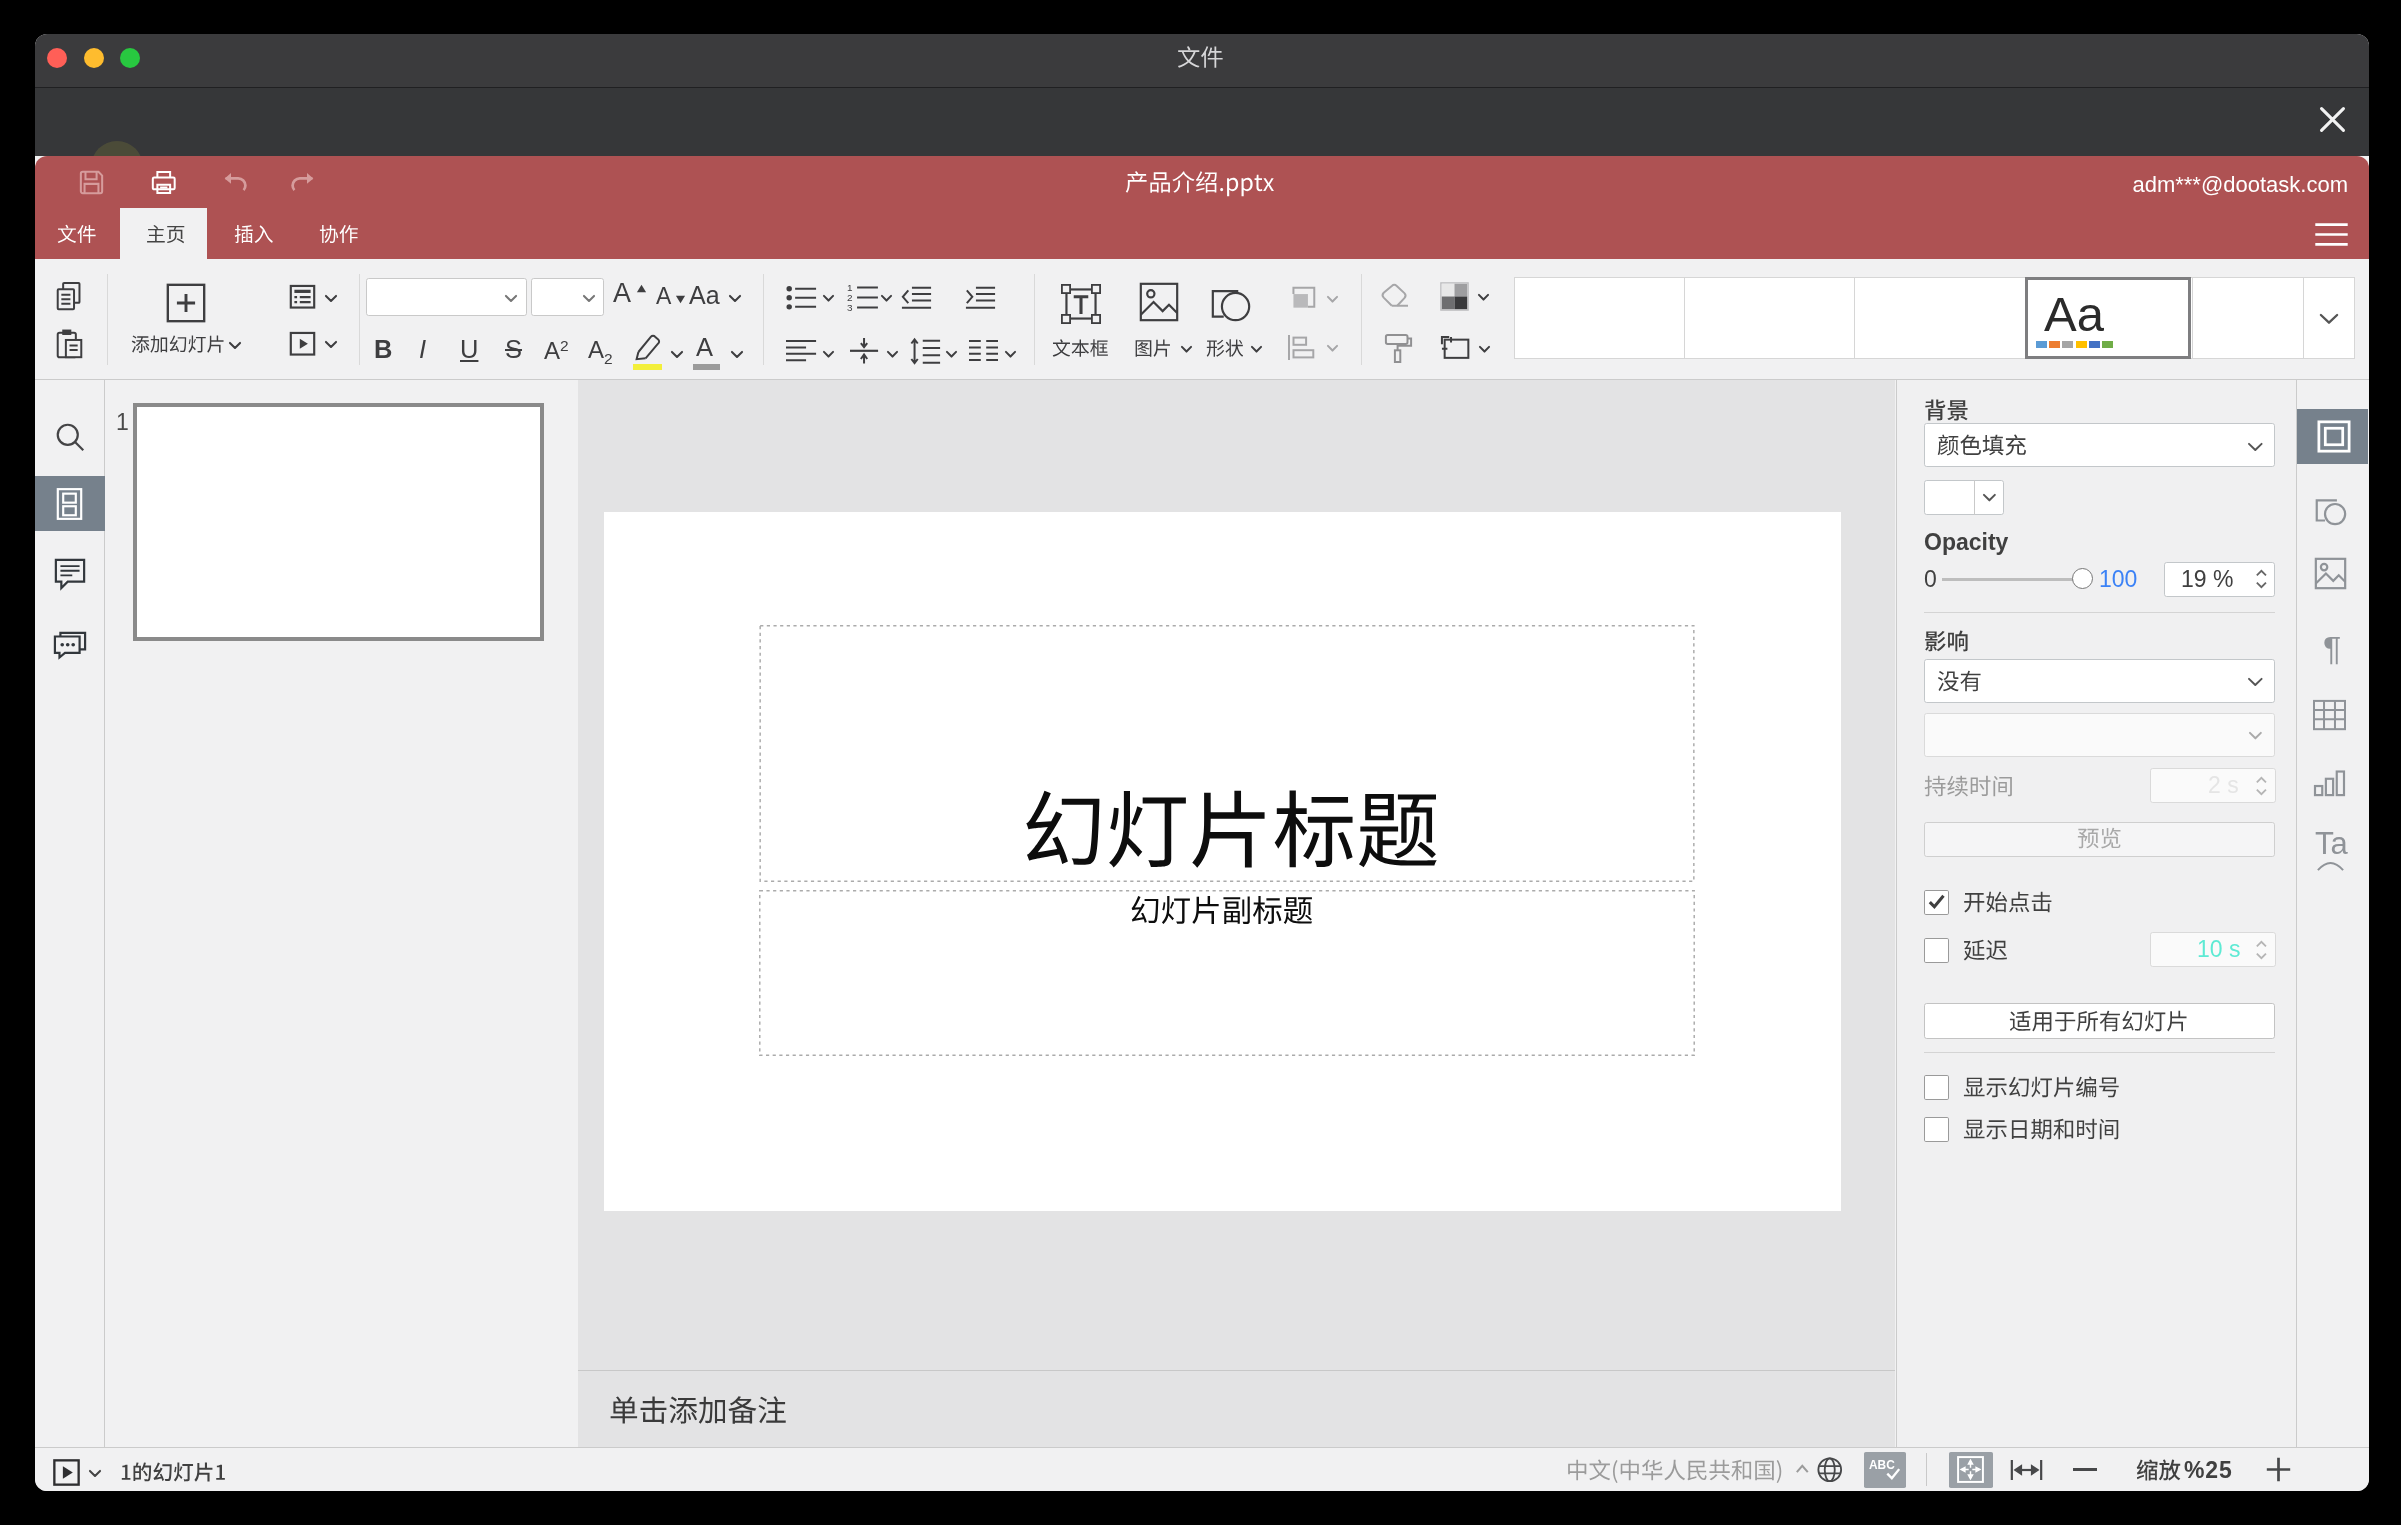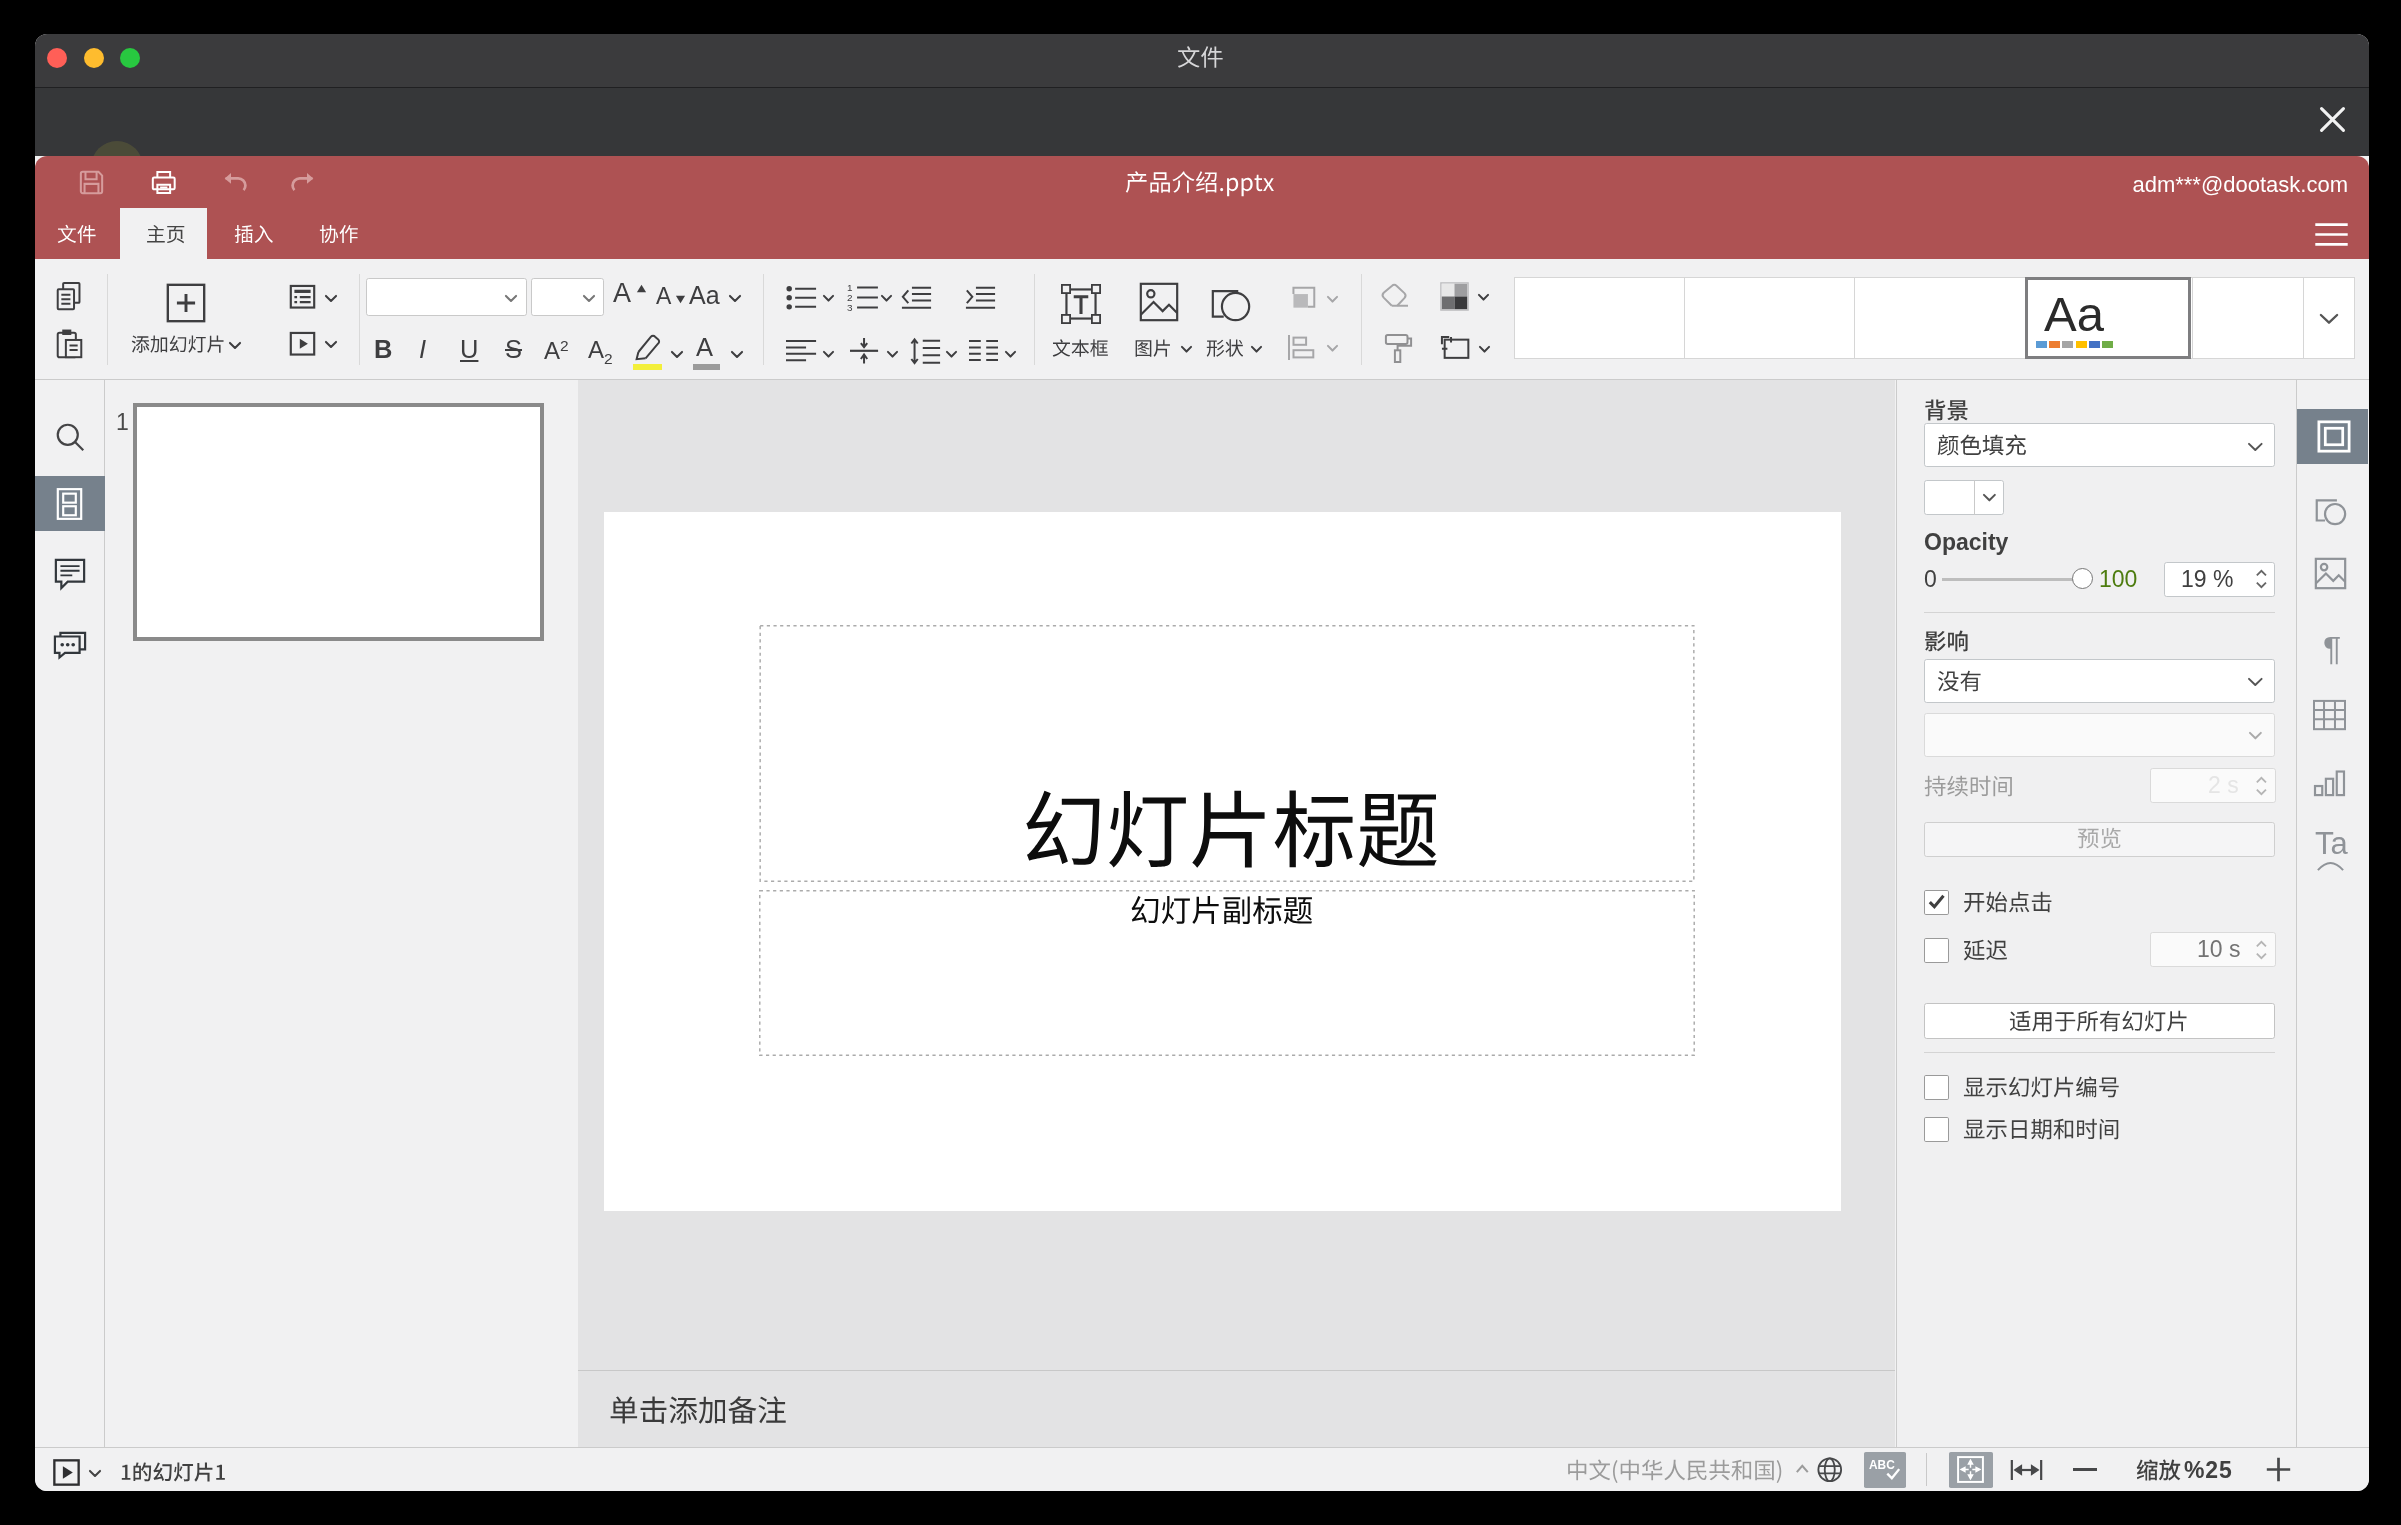--- a/index.html
+++ b/index.html
@@ -397,21 +397,21 @@
   </svg>
 <div class="abs sel" style="left:1924px;top:480px;width:80px;height:35px"></div>
 <div class="abs" style="left:1974px;top:480px;width:0.9px;height:35px;background:#c9c9c9"></div>
 <svg class="abs" style="left:1983px;top:494px" width="12.8" height="8.2" viewBox="0 0 14 9">
     <path d="M1 1 L7 6.95 L13 1" fill="none" stroke="#555" stroke-width="2.2" stroke-linecap="round" stroke-linejoin="round"></path>
   </svg>
 <div class="lat" style="left:1924px;top:531px;font-size:23px;font-weight:bold;color:#404040">Opacity</div>
 <div class="lat" style="left:1924px;top:568px;font-size:23px;color:#404040">0</div>
 <div class="abs" style="left:1942px;top:578px;width:137px;height:2.7px;background:#bdbdbd"></div>
 <div class="abs" style="left:2072px;top:568px;width:21px;height:21px;border-radius:50%;background:#fff;border:1.8px solid #777;box-sizing:border-box"></div>
-<div class="lat" style="left:2099px;top:568px;font-size:23px;color:#4d7c0f">100</div>
+<div class="lat" style="left:2099px;top:568px;font-size:23px;color:#3b82f6">100</div>
 <div class="abs sel" style="left:2164px;top:562px;width:111px;height:35px"></div>
 <div class="lat" style="left:2181px;top:568px;font-size:23px;color:#404040">19 %</div>
 <svg class="abs" style="left:2255px;top:568px" width="12.8" height="22" viewBox="0 0 14 24">
     <path d="M2 8 L7 3 L12 8" fill="none" stroke="#666" stroke-width="2"></path>
     <path d="M2 16 L7 21 L12 16" fill="none" stroke="#666" stroke-width="2"></path>
   </svg>
 <div class="abs" style="left:1924px;top:612px;width:351px;height:0.9px;background:#d4d4d4"></div>
 <svg class="t" style="left:1924px;top:641px" viewBox="0 0 4 4" width="3.6" height="3.6">
     <path d="M20.7 -11.1C19.4 -9.1 16.8 -7.1 14.7 -5.9C15.2 -5.4 16.0 -4.7 16.4 -4.2C18.7 -5.7 21.2 -7.9 23.0 -10.2ZM21.5 -4.4C20.0 -2.2 17.1 -0.1 14.7 1.2C15.3 1.6 16.0 2.3 16.3 2.9C18.9 1.3 21.8 -1.0 23.6 -3.5ZM5.0 2.2H11.5V3.9H5.0ZM4.8 -6.5H11.8V-5.2H4.8ZM4.8 -9.2H11.8V-7.9H4.8ZM3.7 5.9C3.1 7.2 2.2 8.5 1.3 9.4C1.7 9.8 2.6 10.4 2.9 10.7C3.9 9.7 5.0 8.0 5.6 6.5ZM10.2 6.6C11.1 7.8 12.0 9.5 12.4 10.5L14.2 9.7C14.7 10.2 15.3 10.9 15.7 11.4C19.1 9.7 22.2 6.9 24.1 3.6L21.9 2.8C20.3 5.6 17.2 8.1 14.2 9.6C13.7 8.6 12.8 7.0 11.9 5.9ZM6.6 -3.3 7.1 -2.3H1.3V-0.5H15.0V-2.3H9.6C9.4 -2.8 9.1 -3.3 8.8 -3.7H14.1V-10.7H2.5V-3.7H8.6ZM2.8 0.6V5.5H7.1V9.3C7.1 9.5 7.0 9.6 6.7 9.6C6.5 9.6 5.6 9.6 4.7 9.6C5.0 10.1 5.3 10.9 5.4 11.5C6.8 11.5 7.8 11.5 8.5 11.2C9.2 10.9 9.3 10.4 9.3 9.3V5.5H13.8V0.6Z M26.8 -9.3V7.3H28.8V5.0H33.3V-9.3ZM28.8 -7.2H31.3V2.8H28.8ZM40.3 -11.7C40.0 -10.4 39.5 -8.8 39.0 -7.4H34.9V11.4H37.1V-5.4H46.2V9.0C46.2 9.3 46.1 9.4 45.8 9.4C45.5 9.4 44.4 9.5 43.4 9.4C43.7 10.0 44.0 10.9 44.1 11.6C45.7 11.6 46.8 11.5 47.5 11.2C48.2 10.8 48.5 10.2 48.5 9.1V-7.4H41.5C42.0 -8.6 42.5 -9.9 43.0 -11.1ZM40.5 -1.2H42.9V3.9H40.5ZM38.9 -2.9V7.0H40.5V5.6H44.5V-2.9Z" fill="#404040"></path>
   </svg>
@@ -444,21 +444,21 @@
     <path d="M2 9 L7 14 L17 2" fill="none" stroke="#404040" stroke-width="3.4"></path>
   </svg>
 <svg class="t" style="left:1963px;top:902px" viewBox="0 0 4 4" width="3.6" height="3.6">
     <path d="M16.2 -8.1V-1.0H9.2V-2.0V-8.1ZM1.3 -1.0V0.8H7.2C6.9 4.3 5.6 7.6 1.4 10.2C1.9 10.5 2.5 11.2 2.9 11.6C7.5 8.7 8.8 4.8 9.1 0.8H16.2V11.5H18.2V0.8H23.7V-1.0H18.2V-8.1H23.0V-9.9H2.2V-8.1H7.3V-2.0L7.3 -1.0Z M36.5 1.3V11.5H38.3V10.4H45.8V11.4H47.6V1.3ZM38.3 8.7V3.0H45.8V8.7ZM35.7 -0.7C36.5 -1.0 37.5 -1.1 46.8 -1.8C47.2 -1.2 47.4 -0.6 47.6 -0.0L49.2 -0.9C48.5 -2.8 46.7 -5.7 45.0 -7.9L43.5 -7.2C44.4 -6.1 45.2 -4.7 46.0 -3.4L38.0 -2.9C39.6 -5.2 41.3 -8.1 42.6 -11.0L40.7 -11.5C39.4 -8.4 37.4 -5.0 36.7 -4.1C36.1 -3.2 35.6 -2.6 35.1 -2.5C35.3 -2.0 35.6 -1.1 35.7 -0.7ZM30.1 -4.6H32.9C32.6 -1.4 32.0 1.3 31.2 3.5C30.3 2.8 29.4 2.1 28.6 1.5C29.1 -0.2 29.6 -2.4 30.1 -4.6ZM26.6 2.2C27.9 3.0 29.2 4.1 30.4 5.1C29.3 7.4 27.8 9.0 26.0 10.0C26.4 10.3 26.9 11.0 27.1 11.4C29.1 10.3 30.6 8.7 31.8 6.4C32.7 7.3 33.5 8.2 34.1 9.0L35.2 7.4C34.6 6.6 33.7 5.7 32.6 4.7C33.7 1.9 34.4 -1.7 34.7 -6.2L33.6 -6.4L33.3 -6.4H30.4C30.7 -8.1 31.0 -9.8 31.2 -11.3L29.4 -11.4C29.3 -9.9 29.0 -8.1 28.7 -6.4H26.1V-4.6H28.4C27.8 -2.1 27.2 0.4 26.6 2.2Z M55.9 -2.1H69.0V2.3H55.9ZM58.5 6.3C58.8 7.9 59.0 10.0 59.0 11.3L60.9 11.0C60.9 9.8 60.6 7.8 60.3 6.2ZM63.7 6.3C64.4 7.9 65.2 10.0 65.4 11.2L67.2 10.8C67.0 9.5 66.2 7.5 65.4 5.9ZM68.8 6.1C70.0 7.7 71.4 9.9 72.0 11.3L73.8 10.6C73.2 9.2 71.7 7.0 70.5 5.5ZM54.4 5.6C53.6 7.5 52.4 9.5 51.0 10.7L52.8 11.5C54.1 10.2 55.4 8.1 56.2 6.1ZM54.1 -3.9V4.1H70.9V-3.9H63.2V-7.1H72.8V-8.9H63.2V-11.5H61.4V-3.9Z M78.7 2.0V10.1H94.4V11.5H96.3V2.0H94.4V8.2H88.5V0.0H98.4V-1.8H88.5V-5.8H96.7V-7.6H88.5V-11.5H86.6V-7.6H78.5V-5.8H86.6V-1.8H76.6V0.0H86.6V8.2H80.7V2.0Z" fill="#404040"></path>
   </svg>
 <div class="abs" style="left:1924px;top:938px;width:25px;height:25px;background:#fff;border:1.8px solid #9a9a9a;border-radius:1.8px;box-sizing:border-box"></div>
 <svg class="t" style="left:1963px;top:950px" viewBox="0 0 4 4" width="3.6" height="3.6">
     <path d="M10.9 -4.5V6.4H23.7V4.7H18.1V-1.6H23.5V-3.3H18.1V-8.6C20.1 -8.9 21.9 -9.4 23.3 -9.9L21.9 -11.4C19.2 -10.4 14.2 -9.5 9.9 -9.0C10.1 -8.6 10.4 -7.9 10.4 -7.5C12.3 -7.7 14.3 -7.9 16.2 -8.3V4.7H12.6V-4.5ZM2.3 -0.4C2.3 -0.6 2.7 -0.8 3.0 -1.0H7.0C6.7 1.3 6.1 3.3 5.4 4.9C4.5 3.8 3.9 2.5 3.4 0.9L1.9 1.4C2.6 3.6 3.5 5.2 4.5 6.5C3.5 8.2 2.2 9.4 0.8 10.3C1.2 10.6 1.9 11.2 2.2 11.7C3.6 10.8 4.8 9.5 5.8 7.9C8.5 10.3 12.2 10.8 16.7 10.8H23.4C23.6 10.3 23.9 9.5 24.2 9.0C22.9 9.1 17.8 9.1 16.8 9.1C12.7 9.1 9.2 8.6 6.7 6.4C7.8 4.0 8.6 1.2 9.0 -2.5L7.9 -2.8L7.6 -2.7H4.7C5.9 -4.6 7.2 -6.9 8.5 -9.4L7.3 -10.2L6.7 -9.9H1.2V-8.2H5.9C4.9 -6.0 3.6 -4.0 3.2 -3.4C2.7 -2.6 2.0 -2.0 1.6 -1.9C1.8 -1.5 2.2 -0.7 2.3 -0.4Z M27.0 -10.1C28.4 -8.8 30.1 -6.9 30.8 -5.7L32.3 -6.8C31.5 -8.0 29.9 -9.8 28.4 -11.1ZM40.1 -0.3C42.4 2.0 45.2 5.1 46.5 7.0L48.1 5.8C46.7 3.9 43.8 0.8 41.6 -1.3ZM31.6 -2.5H26.2V-0.7H29.7V6.3C28.6 6.8 27.3 7.8 25.9 9.3L27.2 11.0C28.5 9.3 29.7 7.8 30.6 7.8C31.1 7.8 31.9 8.7 33.0 9.3C34.7 10.4 36.8 10.7 39.9 10.7C42.3 10.7 46.8 10.6 48.6 10.4C48.6 9.9 48.9 9.0 49.1 8.4C46.7 8.7 43.0 8.9 40.0 8.9C37.1 8.9 35.0 8.8 33.4 7.8C32.5 7.2 32.0 6.8 31.6 6.4ZM37.3 -3.9V-4.5V-8.4H45.4V-3.9ZM35.3 -10.2V-4.5C35.3 -1.4 35.0 2.8 32.7 5.8C33.1 6.1 34.0 6.7 34.3 7.0C36.3 4.5 37.0 1.0 37.2 -2.1H47.2V-10.2Z" fill="#404040"></path>
   </svg>
 <div class="abs seld" style="left:2150px;top:932px;width:126px;height:35px"></div>
-<div class="lat" style="left:2197px;top:938px;font-size:23px;color:#737373">10 s</div>
+<div class="lat" style="left:2197px;top:938px;font-size:23px;color:#5eead4">10 s</div>
 <svg class="abs" style="left:2255px;top:939px" width="12.8" height="22" viewBox="0 0 14 24">
     <path d="M2 8 L7 3 L12 8" fill="none" stroke="#b5b5b5" stroke-width="2"></path>
     <path d="M2 16 L7 21 L12 16" fill="none" stroke="#b5b5b5" stroke-width="2"></path>
   </svg>
 <div class="abs" style="left:1924px;top:1003px;width:351px;height:36px;background:#fff;border:0.9px solid #c3c3c3;border-radius:2.7px;box-sizing:border-box"></div>
 <svg class="t" style="left:2009px;top:1021px" viewBox="0 0 4 4" width="3.6" height="3.6">
     <path d="M1.6 -9.6C2.9 -8.4 4.5 -6.6 5.2 -5.5L6.7 -6.6C6.0 -7.8 4.3 -9.4 2.9 -10.6ZM11.5 1.0H20.2V5.1H11.5ZM6.2 -2.6H1.0V-0.8H4.4V6.9C3.3 7.4 2.1 8.3 1.0 9.5L2.1 11.1C3.4 9.6 4.7 8.2 5.6 8.2C6.2 8.2 7.0 9.0 8.0 9.6C9.8 10.6 11.9 10.8 14.9 10.8C17.3 10.8 21.7 10.7 23.5 10.6C23.6 10.0 23.8 9.2 24.0 8.7C21.6 8.9 17.9 9.1 14.9 9.1C12.2 9.1 10.0 9.0 8.4 8.1C7.4 7.5 6.8 7.0 6.2 6.8ZM9.7 -0.5V6.7H22.1V-0.5H16.8V-3.7H23.8V-5.4H16.8V-8.7C18.9 -8.9 20.8 -9.3 22.3 -9.8L21.4 -11.3C18.4 -10.4 13.1 -9.8 8.8 -9.5C9.0 -9.1 9.2 -8.4 9.2 -8.0C11.0 -8.1 13.0 -8.2 14.9 -8.4V-5.4H7.7V-3.7H14.9V-0.5Z M28.8 -9.8V-0.7C28.8 2.8 28.6 7.3 25.8 10.4C26.2 10.6 27.0 11.2 27.2 11.6C29.2 9.5 30.0 6.6 30.4 3.8H36.7V11.3H38.6V3.8H45.3V8.9C45.3 9.4 45.2 9.6 44.7 9.6C44.2 9.6 42.5 9.6 40.7 9.6C41.0 10.1 41.3 10.9 41.4 11.3C43.7 11.4 45.2 11.3 46.0 11.1C46.9 10.8 47.2 10.2 47.2 8.9V-9.8ZM30.7 -7.9H36.7V-3.9H30.7ZM45.3 -7.9V-3.9H38.6V-7.9ZM30.7 -2.2H36.7V2.0H30.6C30.6 1.1 30.7 0.2 30.7 -0.7ZM45.3 -2.2V2.0H38.6V-2.2Z M53.1 -9.7V-7.9H61.8V-1.5H51.4V0.3H61.8V8.8C61.8 9.3 61.5 9.4 61.0 9.4C60.5 9.4 58.5 9.5 56.5 9.4C56.8 9.9 57.1 10.8 57.2 11.4C59.8 11.4 61.5 11.3 62.4 11.0C63.4 10.7 63.7 10.1 63.7 8.8V0.3H73.7V-1.5H63.7V-7.9H71.9V-9.7Z M88.3 -9.0V-0.7C88.3 2.8 88.1 7.2 85.1 10.3C85.5 10.6 86.3 11.2 86.5 11.6C89.8 8.3 90.3 3.1 90.3 -0.7V-1.2H94.2V11.4H96.0V-1.2H99.0V-3.0H90.3V-7.6C93.2 -8.1 96.3 -8.7 98.5 -9.6L97.2 -11.2C95.2 -10.2 91.5 -9.4 88.3 -9.0ZM79.3 0.5V-0.3V-3.5H84.2V0.5ZM86.0 -11.0C84.0 -10.1 80.5 -9.4 77.5 -9.0V-0.3C77.5 3.0 77.3 7.3 75.7 10.3C76.1 10.6 76.9 11.2 77.2 11.6C78.7 8.9 79.1 5.3 79.2 2.2H86.0V-5.2H79.3V-7.6C82.1 -8.0 85.2 -8.5 87.2 -9.4Z M109.8 -11.5C109.5 -10.4 109.1 -9.3 108.7 -8.2H101.6V-6.5H107.9C106.3 -3.2 104.0 -0.2 101.0 1.9C101.3 2.2 102.0 2.9 102.2 3.3C103.8 2.2 105.2 0.9 106.4 -0.7V11.5H108.2V6.5H118.7V9.1C118.7 9.5 118.6 9.7 118.2 9.7C117.7 9.7 116.2 9.7 114.5 9.6C114.8 10.2 115.0 10.9 115.1 11.4C117.3 11.4 118.7 11.4 119.5 11.2C120.3 10.8 120.5 10.2 120.5 9.2V-3.6H108.4C109.0 -4.6 109.5 -5.5 109.9 -6.5H123.5V-8.2H110.7C111.0 -9.2 111.4 -10.1 111.7 -11.1ZM108.2 2.3H118.7V4.9H108.2ZM108.2 0.7V-1.9H118.7V0.7Z M136.9 -9.1V-7.3H146.2C145.9 3.5 145.6 7.6 144.8 8.5C144.5 8.8 144.2 8.9 143.7 8.9C143.1 8.9 141.6 8.9 139.9 8.8C140.2 9.3 140.4 10.1 140.5 10.6C142.0 10.7 143.5 10.8 144.4 10.7C145.3 10.6 145.9 10.3 146.4 9.6C147.5 8.3 147.8 4.1 148.2 -8.0C148.2 -8.3 148.2 -9.1 148.2 -9.1ZM127.2 9.5C127.8 9.2 128.7 9.0 136.2 7.6C136.6 8.7 136.8 9.7 137.0 10.5L138.7 9.8C138.2 7.8 136.9 4.6 135.7 2.2L134.1 2.8C134.6 3.8 135.1 4.9 135.5 6.0L129.7 6.9C132.3 3.8 134.9 -0.3 137.1 -4.4L135.2 -5.2C134.8 -4.3 134.2 -3.3 133.7 -2.3L129.0 -2.0C130.7 -4.5 132.3 -7.6 133.6 -10.7L131.7 -11.4C130.6 -8.0 128.5 -4.4 127.9 -3.5C127.3 -2.5 126.8 -1.8 126.3 -1.7C126.5 -1.2 126.8 -0.2 127.0 0.2C127.4 -0.0 128.2 -0.2 132.8 -0.6C131.1 2.3 129.4 4.6 128.7 5.5C127.8 6.7 127.1 7.5 126.5 7.7C126.7 8.2 127.0 9.1 127.2 9.5Z M152.5 -6.4C152.4 -4.4 152.0 -1.8 151.4 -0.2L152.8 0.3C153.5 -1.5 153.8 -4.2 153.9 -6.2ZM159.5 -6.8C159.1 -5.2 158.3 -3.0 157.7 -1.6L158.8 -1.1C159.6 -2.4 160.4 -4.5 161.1 -6.2ZM155.5 -11.4V-3.4C155.5 1.3 155.1 6.3 151.1 10.1C151.5 10.4 152.2 11.1 152.4 11.5C154.6 9.4 155.8 7.0 156.5 4.5C157.6 5.7 159.1 7.4 159.8 8.3L161.0 6.8C160.4 6.1 157.8 3.4 156.9 2.6C157.2 0.6 157.3 -1.4 157.3 -3.4V-11.4ZM161.1 -9.4V-7.6H167.7V8.8C167.7 9.2 167.5 9.3 167.0 9.4C166.4 9.4 164.7 9.4 162.8 9.3C163.1 9.9 163.4 10.8 163.6 11.3C165.9 11.3 167.5 11.3 168.4 11.0C169.3 10.7 169.7 10.0 169.7 8.8V-7.6H174.0V-9.4Z M179.5 -10.9V-2.5C179.5 1.9 179.2 6.5 175.9 10.1C176.4 10.4 177.1 11.1 177.4 11.6C179.7 9.0 180.8 6.0 181.2 2.8H191.7V11.5H193.7V0.9H181.3C181.4 -0.2 181.4 -1.4 181.4 -2.5V-3.1H197.6V-5.0H190.5V-11.5H188.6V-5.0H181.4V-10.9Z" fill="#404040"></path>
   </svg>
 <div class="abs" style="left:1924px;top:1052px;width:351px;height:0.9px;background:#d4d4d4"></div>
 <div class="abs" style="left:1924px;top:1075px;width:25px;height:25px;background:#fff;border:1.8px solid #9a9a9a;border-radius:1.8px;box-sizing:border-box"></div>

